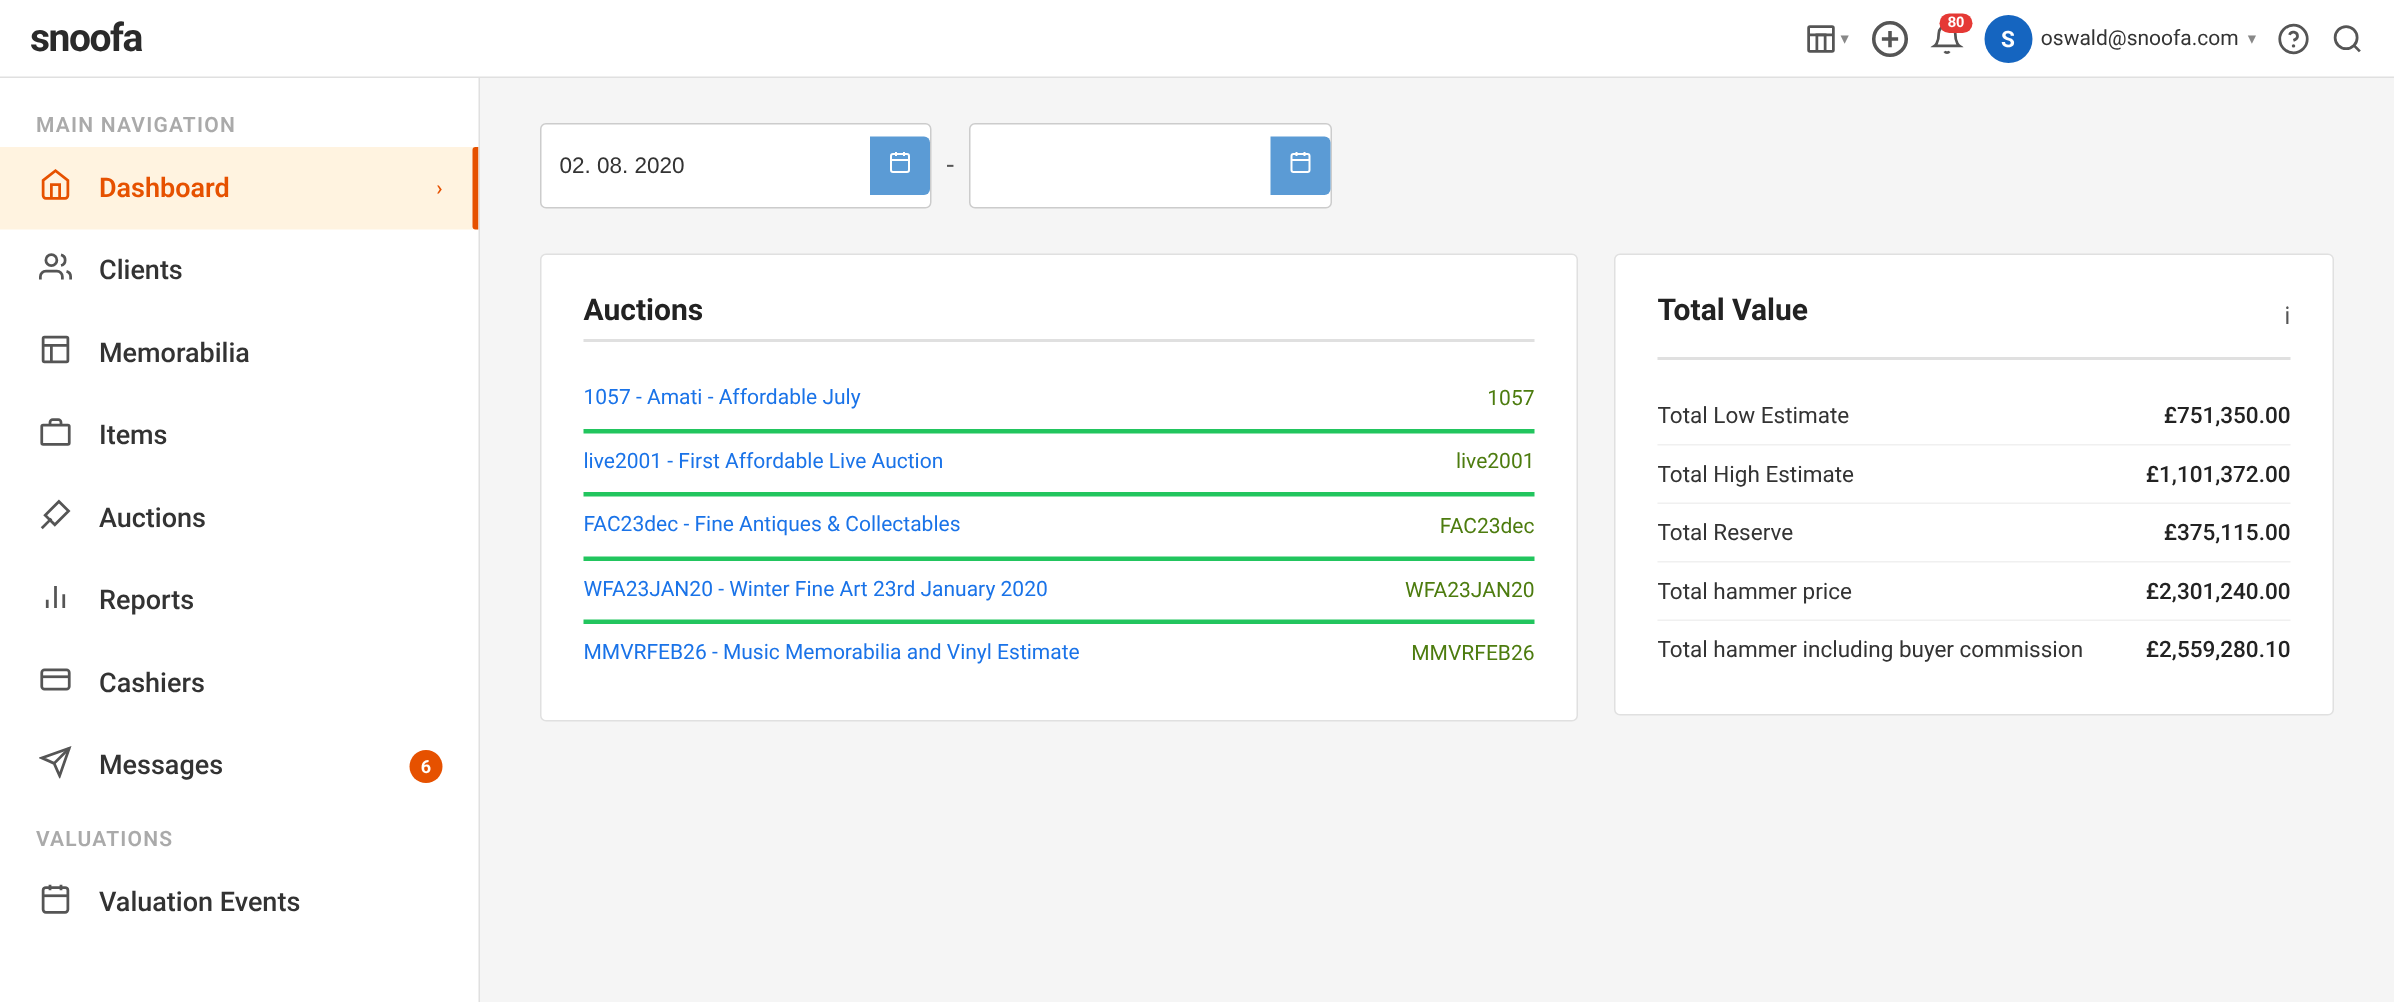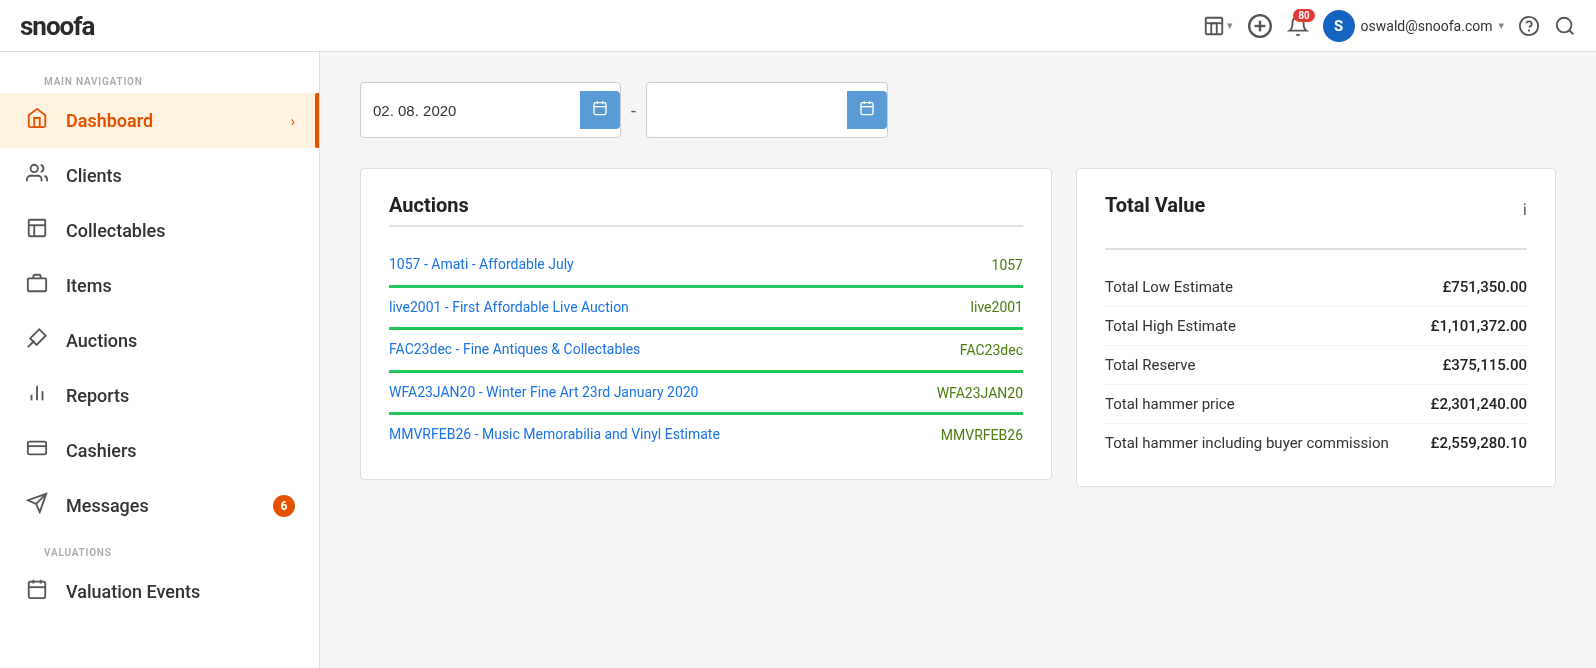--- a/index.html
+++ b/index.html
@@ -81,27 +81,26 @@
     
     .sidebar {
       width: 320px;
       background: #fff;
       border-right: 1px solid #e0e0e0;
       flex-shrink: 0;
       overflow-y: auto;
       padding-top: 10px;
     }
     .nav-section-label {
-      font-size: 10px;
+      font-size: 14px;
       font-weight: 600;
       color: #aaa;
       letter-spacing: 0.8px;
       padding: 14px 24px 6px;
       text-transform: uppercase;
-      margin-left: 20px;
     }
     .nav-item {
       display: flex;
       align-items: center;
       gap: 16px;
       padding: 14px 24px;
       cursor: pointer;
       font-size: 18px;
       font-weight: 500;
       color: #333;
@@ -234,21 +233,21 @@
       color: #4d7c0f;
       font-size: 14px;
       white-space: nowrap;
     }
 
     
     .total-card-header {
       display: flex;
       align-items: center;
       justify-content: space-between;
-      margin-bottom: 23px;
+      margin-bottom: 12px;
     }
     .info-icon {
       color: #555;
       font-size: 16px;
       cursor: pointer;
     }
     .total-row {
       display: flex;
       justify-content: space-between;
       align-items: center;
@@ -338,21 +337,21 @@
     </div>
 
     <div class="nav-item">
       <span class="nav-item-icon">
         <svg width="22" height="22" viewBox="0 0 24 24" fill="none" stroke="#555" stroke-width="2">
             <rect x="3" y="3" width="18" height="18" rx="1"></rect>
             <line x1="3" y1="9" x2="21" y2="9"></line>
             <line x1="9" y1="21" x2="9" y2="9"></line>
           </svg>
       </span>
-      <span class="nav-item-label">Collectables</span>
+      <span class="nav-item-label">Memorabilia</span>
     </div>
 
     <div class="nav-item">
       <span class="nav-item-icon">
         <svg width="22" height="22" viewBox="0 0 24 24" fill="none" stroke="#555" stroke-width="2">
             <rect x="2" y="7" width="20" height="14" rx="1"></rect>
             <path d="M16 7V5a2 2 0 0 0-2-2h-4a2 2 0 0 0-2 2v2"></path>
           </svg>
       </span>
       <span class="nav-item-label">Items</span>

